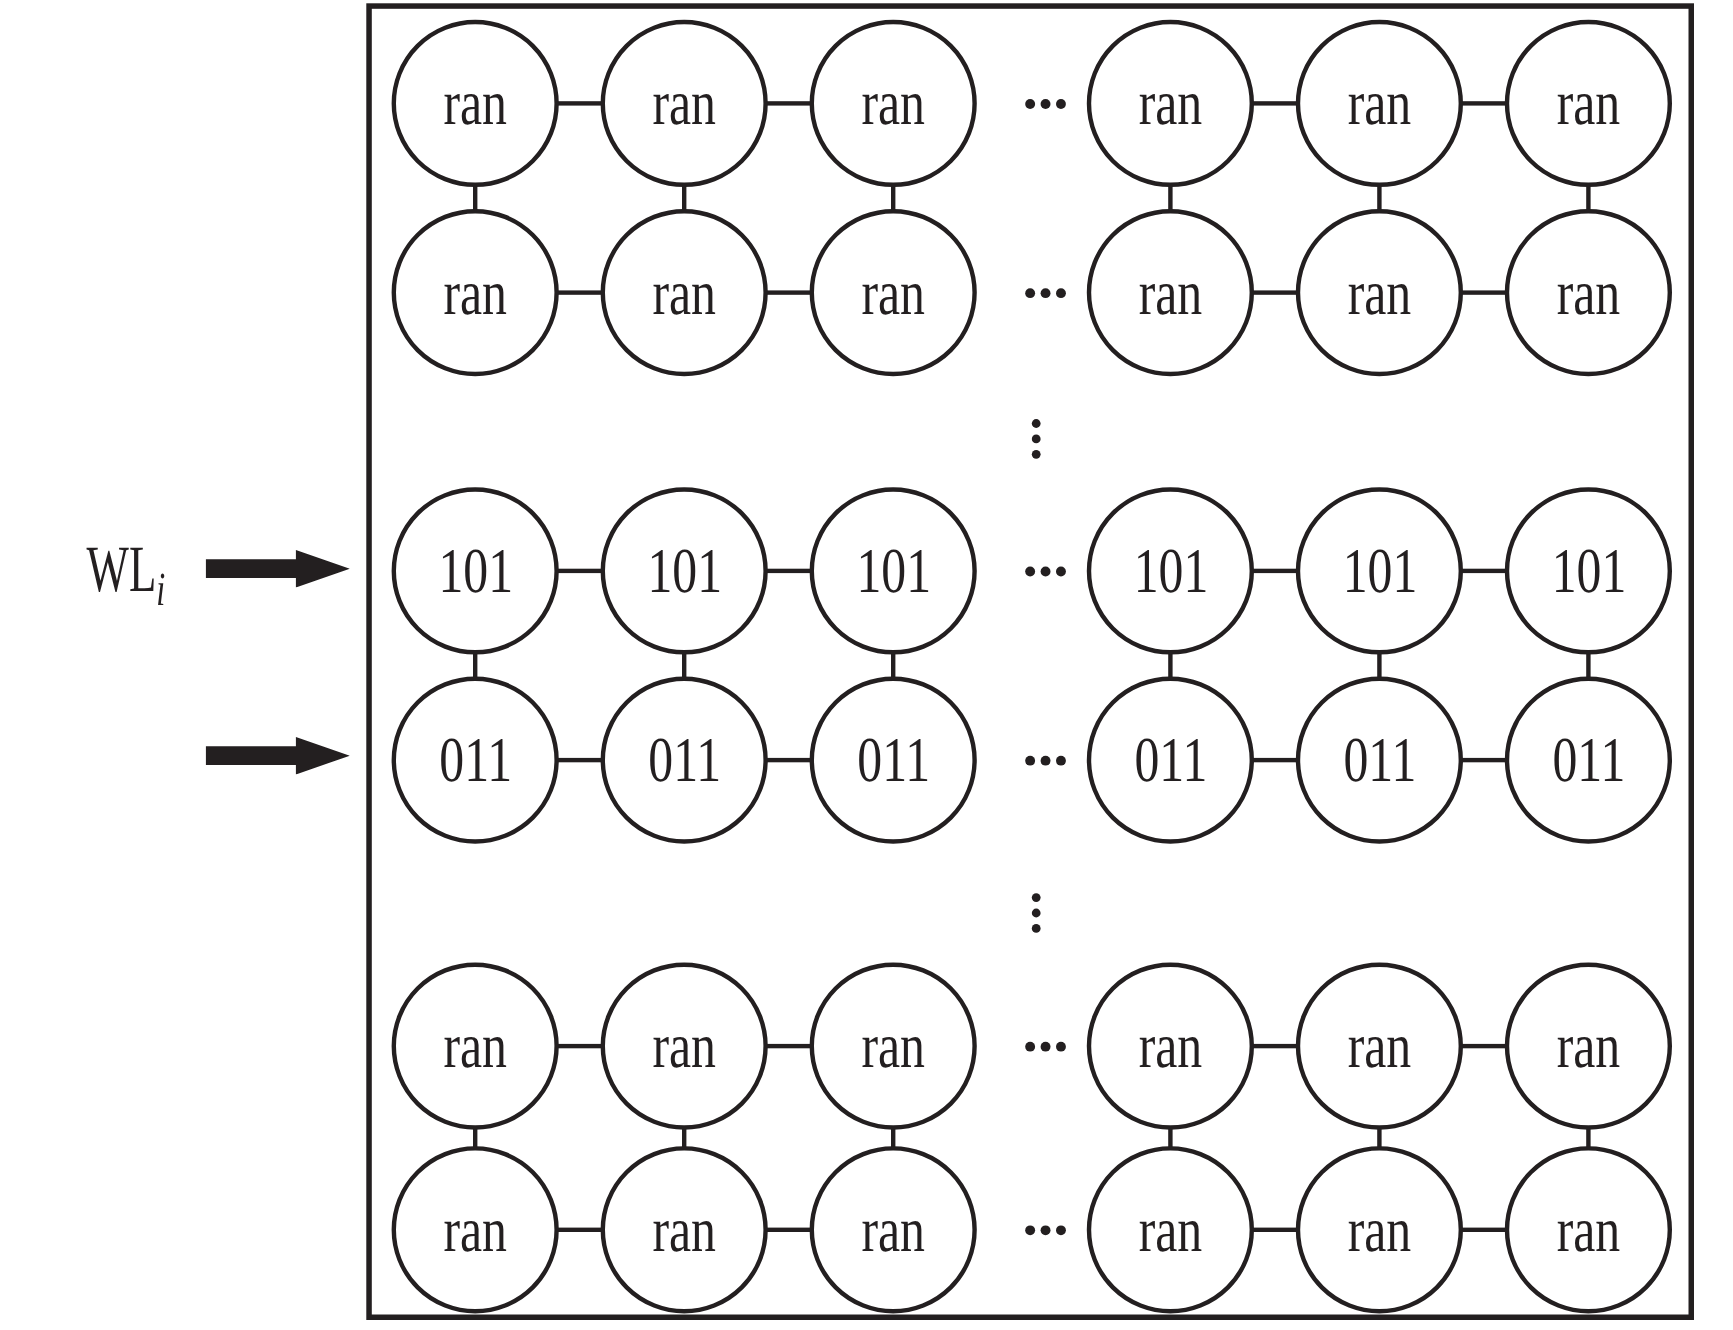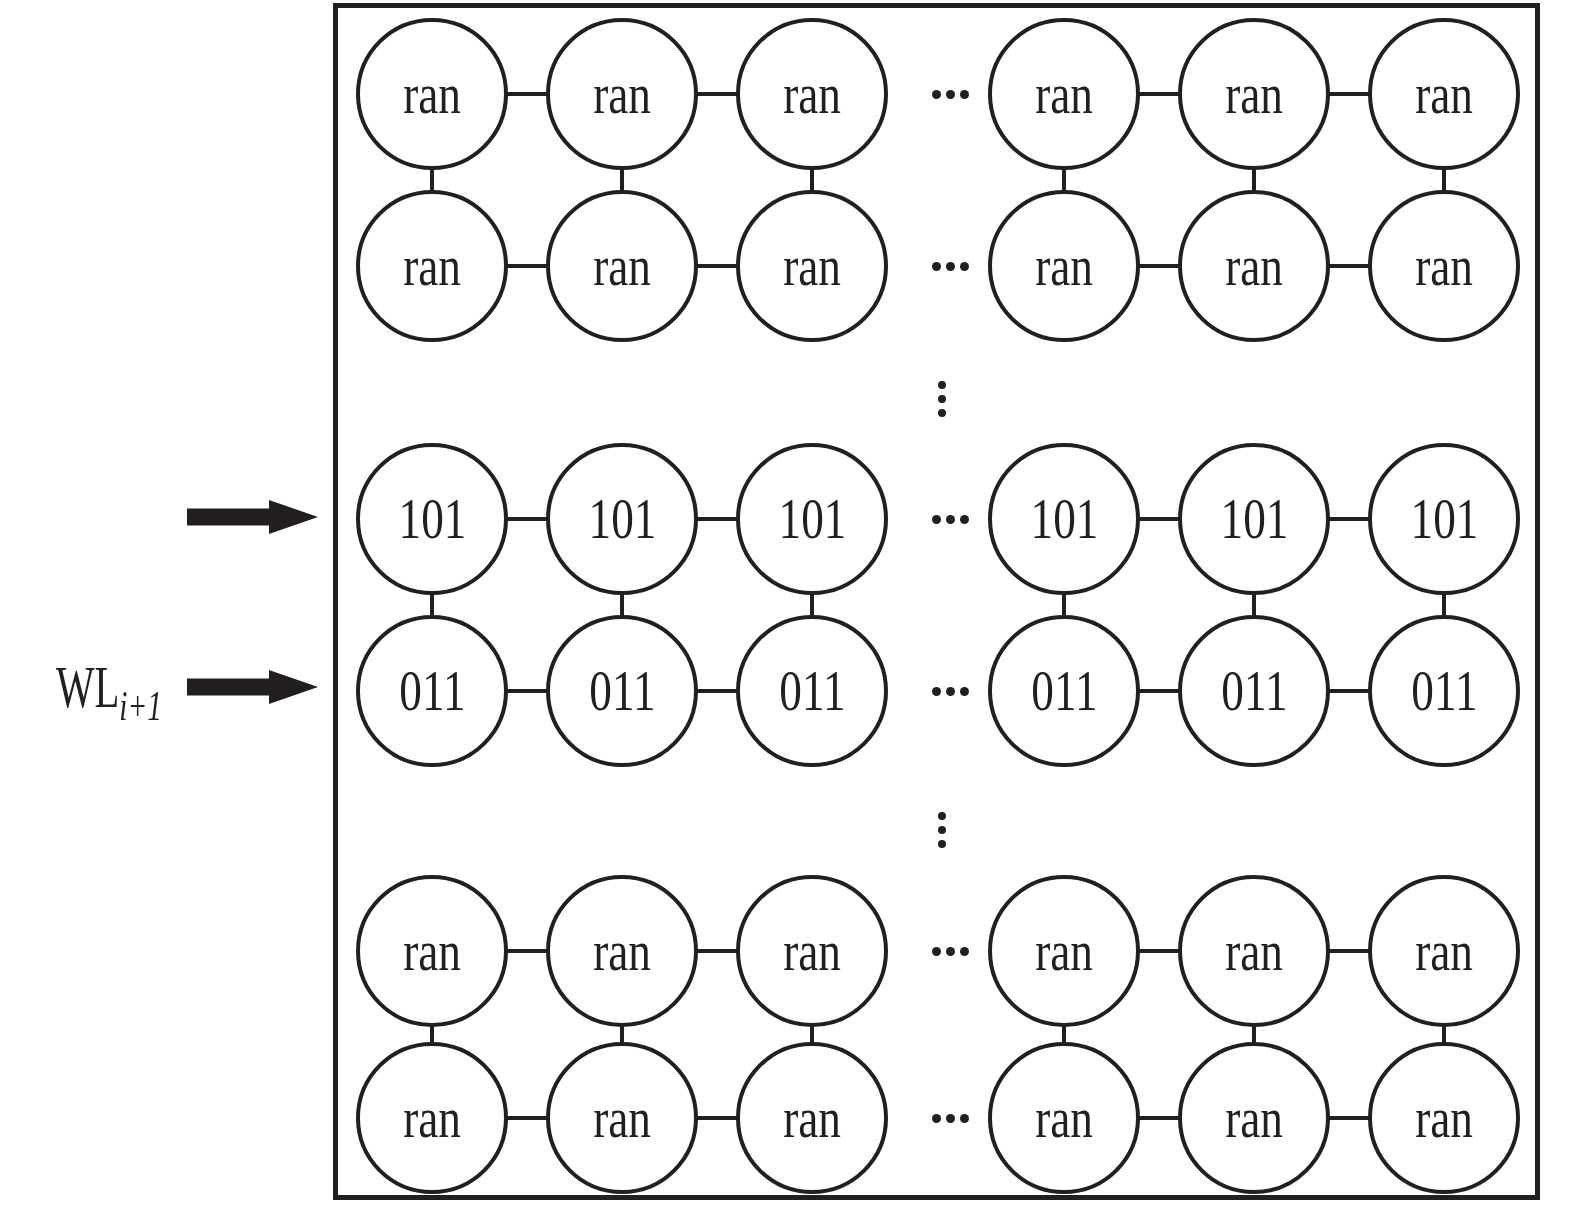--- a/index.html
+++ b/index.html
@@ -76,27 +76,27 @@
   .arrow-0 { top: 500px; }
   .arrow-1 { top: 670px; }
 </style>
 </head>
 <body>
 
 <div class="stage">
 
   <div class="frame"></div>
 
+  <div class="wl wl-0">
+    <span class="wl-text"><span>WL</span><sub>i</sub></span>
+  </div>
   <svg class="wl-arrow arrow-0" viewBox="0 0 131 34" xmlns="http://www.w3.org/2000/svg">
     <path d="M0,8.5 H82 V0 L131,17 L82,34 V25.5 H0 Z" fill="currentColor"></path>
   </svg>
 
-  <div class="wl wl-1">
-    <span class="wl-text"><span>WL</span><sub>i+1</sub></span>
-  </div>
   <svg class="wl-arrow arrow-1" viewBox="0 0 131 34" xmlns="http://www.w3.org/2000/svg">
     <path d="M0,8.5 H82 V0 L131,17 L82,34 V25.5 H0 Z" fill="currentColor"></path>
   </svg>
 
   <div id="grid">
       <div class="h-link" style="left: 507px; top: 92px; width: 40px;"></div>
       <div class="h-link" style="left: 697px; top: 92px; width: 40px;"></div>
       <div class="h-link" style="left: 1139px; top: 92px; width: 40px;"></div>
       <div class="h-link" style="left: 1329px; top: 92px; width: 40px;"></div>
       <div class="h-link" style="left: 507px; top: 264px; width: 40px;"></div>

